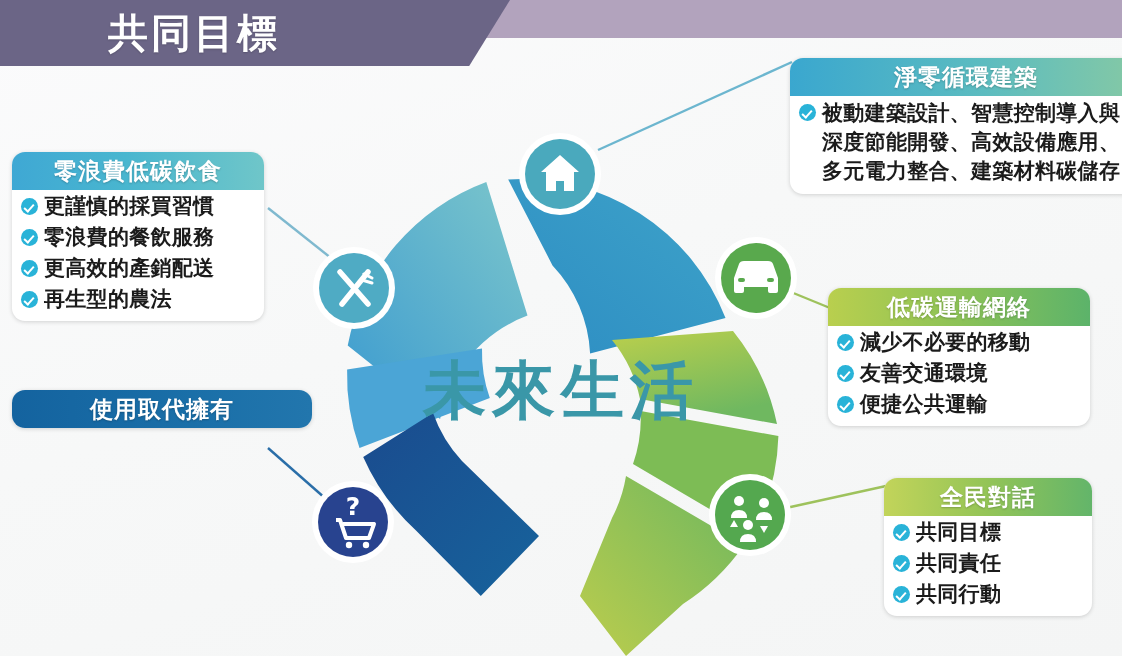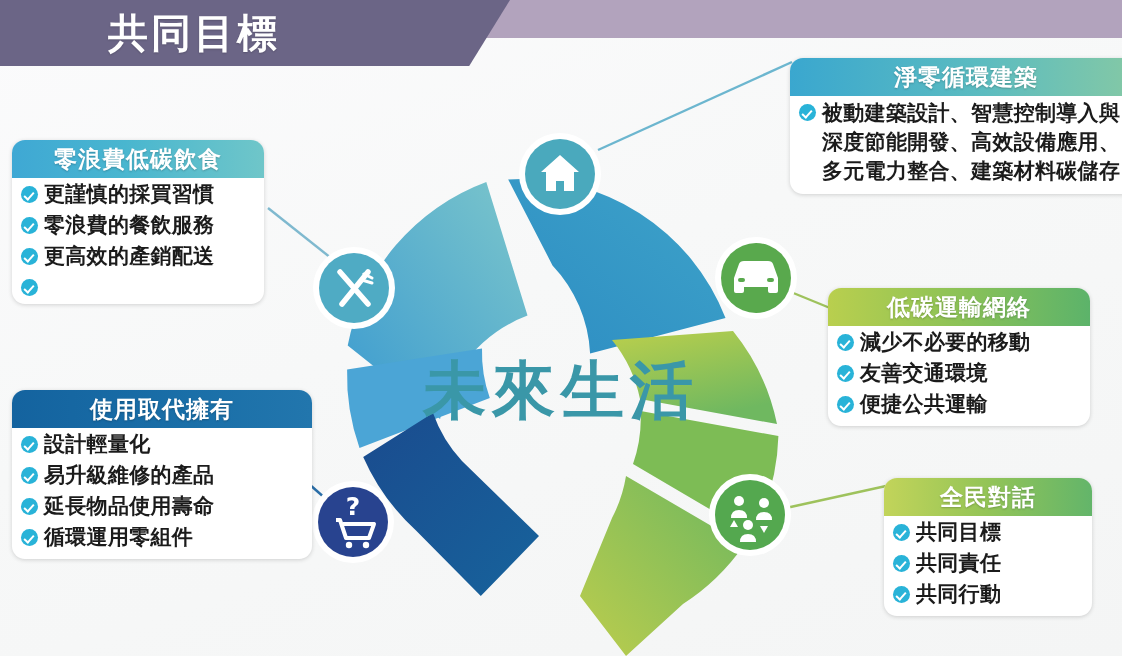--- a/index.html
+++ b/index.html
@@ -45,21 +45,21 @@
   .chk{flex:0 0 auto;width:17px;height:17px;border-radius:50%;
     background:#29b3d8;margin:5px 6px 0 0;position:relative;}
   .chk::after{content:"";position:absolute;left:4.5px;top:3.5px;
     width:4px;height:8px;border:solid #fff;border-width:0 2.2px 2.2px 0;
     transform:rotate(42deg);}
   .btxt{font-size:21px;font-weight:bold;color:#1b1b1b;line-height:27px;
     letter-spacing:.3px;}
   .btxt.wrap{line-height:29px;}
 
   
-  #p-food{left:12px;top:140px;width:252px;}
+  #p-food{left:12px;top:152px;width:252px;}
   #p-food .phead{background:linear-gradient(90deg,#3fa8d4 0%,#49b6cf 45%,#6fc6c9 100%);}
   #p-own{left:12px;top:390px;width:300px;}
   #p-own .phead{background:linear-gradient(90deg,#14639f 0%,#1a6fa8 60%,#2276ad 100%);}
   #p-build{left:790px;top:58px;width:352px;}
   #p-build .phead{background:linear-gradient(90deg,#3aa7cf 0%,#5cbcc0 55%,#86c9a4 100%);}
   #p-trans{left:828px;top:288px;width:262px;}
   #p-trans .phead{background:linear-gradient(90deg,#b9cf4e 0%,#8cc257 50%,#5cb36a 100%);}
   #p-dial{left:884px;top:478px;width:208px;}
   #p-dial .phead{background:linear-gradient(90deg,#c2d45a 0%,#93c457 50%,#63b56a 100%);}
 
@@ -201,44 +201,27 @@
       <div class="bullet">
         <span class="chk"></span>
         <span class="btxt">零浪費的餐飲服務</span>
       </div>
       <div class="bullet">
         <span class="chk"></span>
         <span class="btxt">更高效的產銷配送</span>
       </div>
       <div class="bullet">
         <span class="chk"></span>
+        <span class="btxt">再生型的農法</span>
       </div>
     </div>
   </div>
 
   <div class="panel" id="p-own">
     <div class="phead">使用取代擁有</div>
-    <div class="pbody">
-      <div class="bullet">
-        <span class="chk"></span>
-        <span class="btxt">設計輕量化</span>
-      </div>
-      <div class="bullet">
-        <span class="chk"></span>
-        <span class="btxt">易升級維修的產品</span>
-      </div>
-      <div class="bullet">
-        <span class="chk"></span>
-        <span class="btxt">延長物品使用壽命</span>
-      </div>
-      <div class="bullet">
-        <span class="chk"></span>
-        <span class="btxt">循環運用零組件</span>
-      </div>
-    </div>
   </div>
 
   <div class="panel" id="p-build">
     <div class="phead">淨零循環建築</div>
     <div class="pbody">
       <div class="bullet">
         <span class="chk"></span>
         <span class="btxt wrap">被動建築設計、智慧控制導入與深度節能開發、高效設備應用、多元電力整合、建築材料碳儲存</span>
       </div>
     </div>

